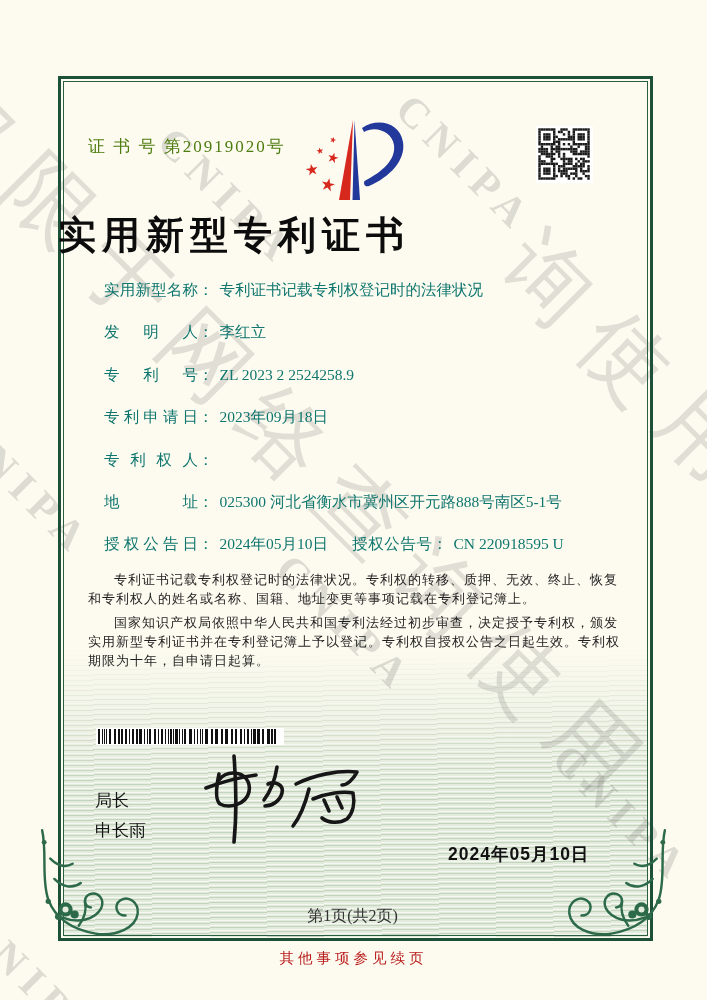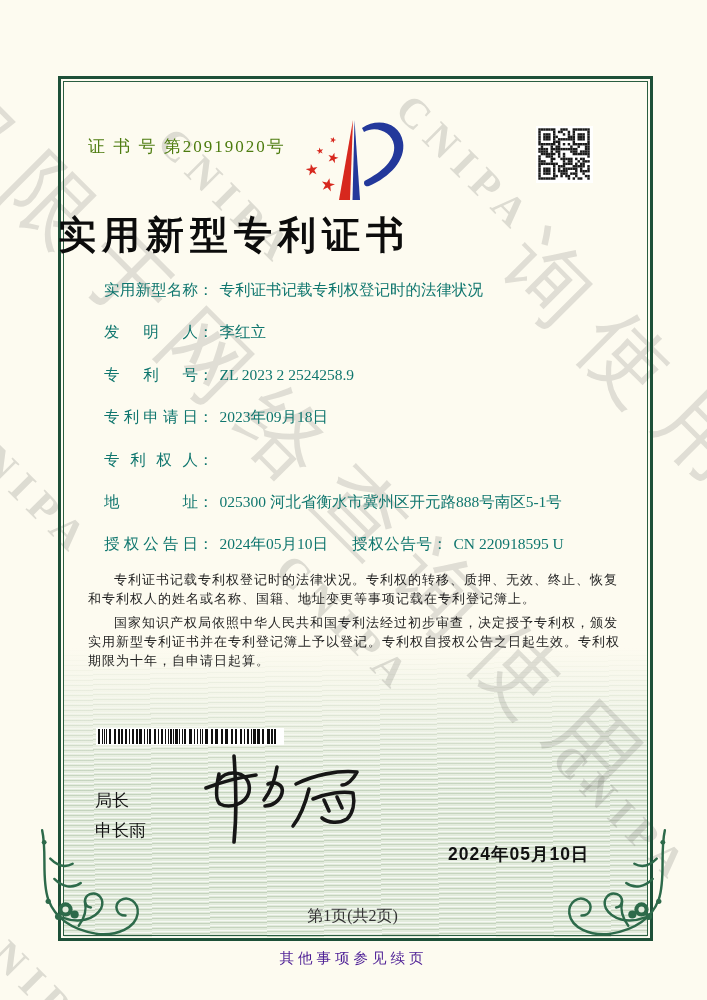--- a/index.html
+++ b/index.html
@@ -75,21 +75,21 @@
   .paras{position:absolute;left:88px;top:570px;width:534px;font-size:13px;line-height:19px;color:#1f1f1f;}
   .paras p{margin:0 0 5px 0;text-indent:2em;letter-spacing:1px;}
   .barcode{position:absolute;left:96px;top:728px;width:188px;height:17px;background:#fff;padding:1px 2px;box-sizing:border-box;}
   .signer{position:absolute;left:95px;top:786px;font-family:Liberation Sans, sans-serif;
           font-size:17px;font-weight:500;color:#151515;line-height:30px;}
   .signature{position:absolute;left:192px;top:740px;width:182px;height:115px;}
   .issue-date{position:absolute;left:448px;top:842px;font-family:"Liberation Sans", sans-serif;
           font-size:17.5px;font-weight:700;color:#111;letter-spacing:1px;}
   .page-note{position:absolute;left:58px;top:906px;width:589px;text-align:center;font-size:16px;color:#333;}
   .continuation{position:absolute;left:0;top:949px;width:707px;text-align:center;
-          font-size:14.5px;letter-spacing:4px;color:#4c1d95;}
+          font-size:14.5px;letter-spacing:4px;color:#b91c1c;}
 </style>
 </head>
 <body>
 
 <div class="wm wm-cn wm-line1">仅限于网络查询使用</div>
 <div class="wm wm-cn wm-line2">询使用</div>
 <div class="wm wm-brand wm-c1">CNIPA</div>
 <div class="wm wm-brand wm-c2">CNIPA</div>
 <div class="wm wm-brand wm-c3">CNIPA</div>
 <div class="wm wm-brand wm-c4">CNIPA</div>

